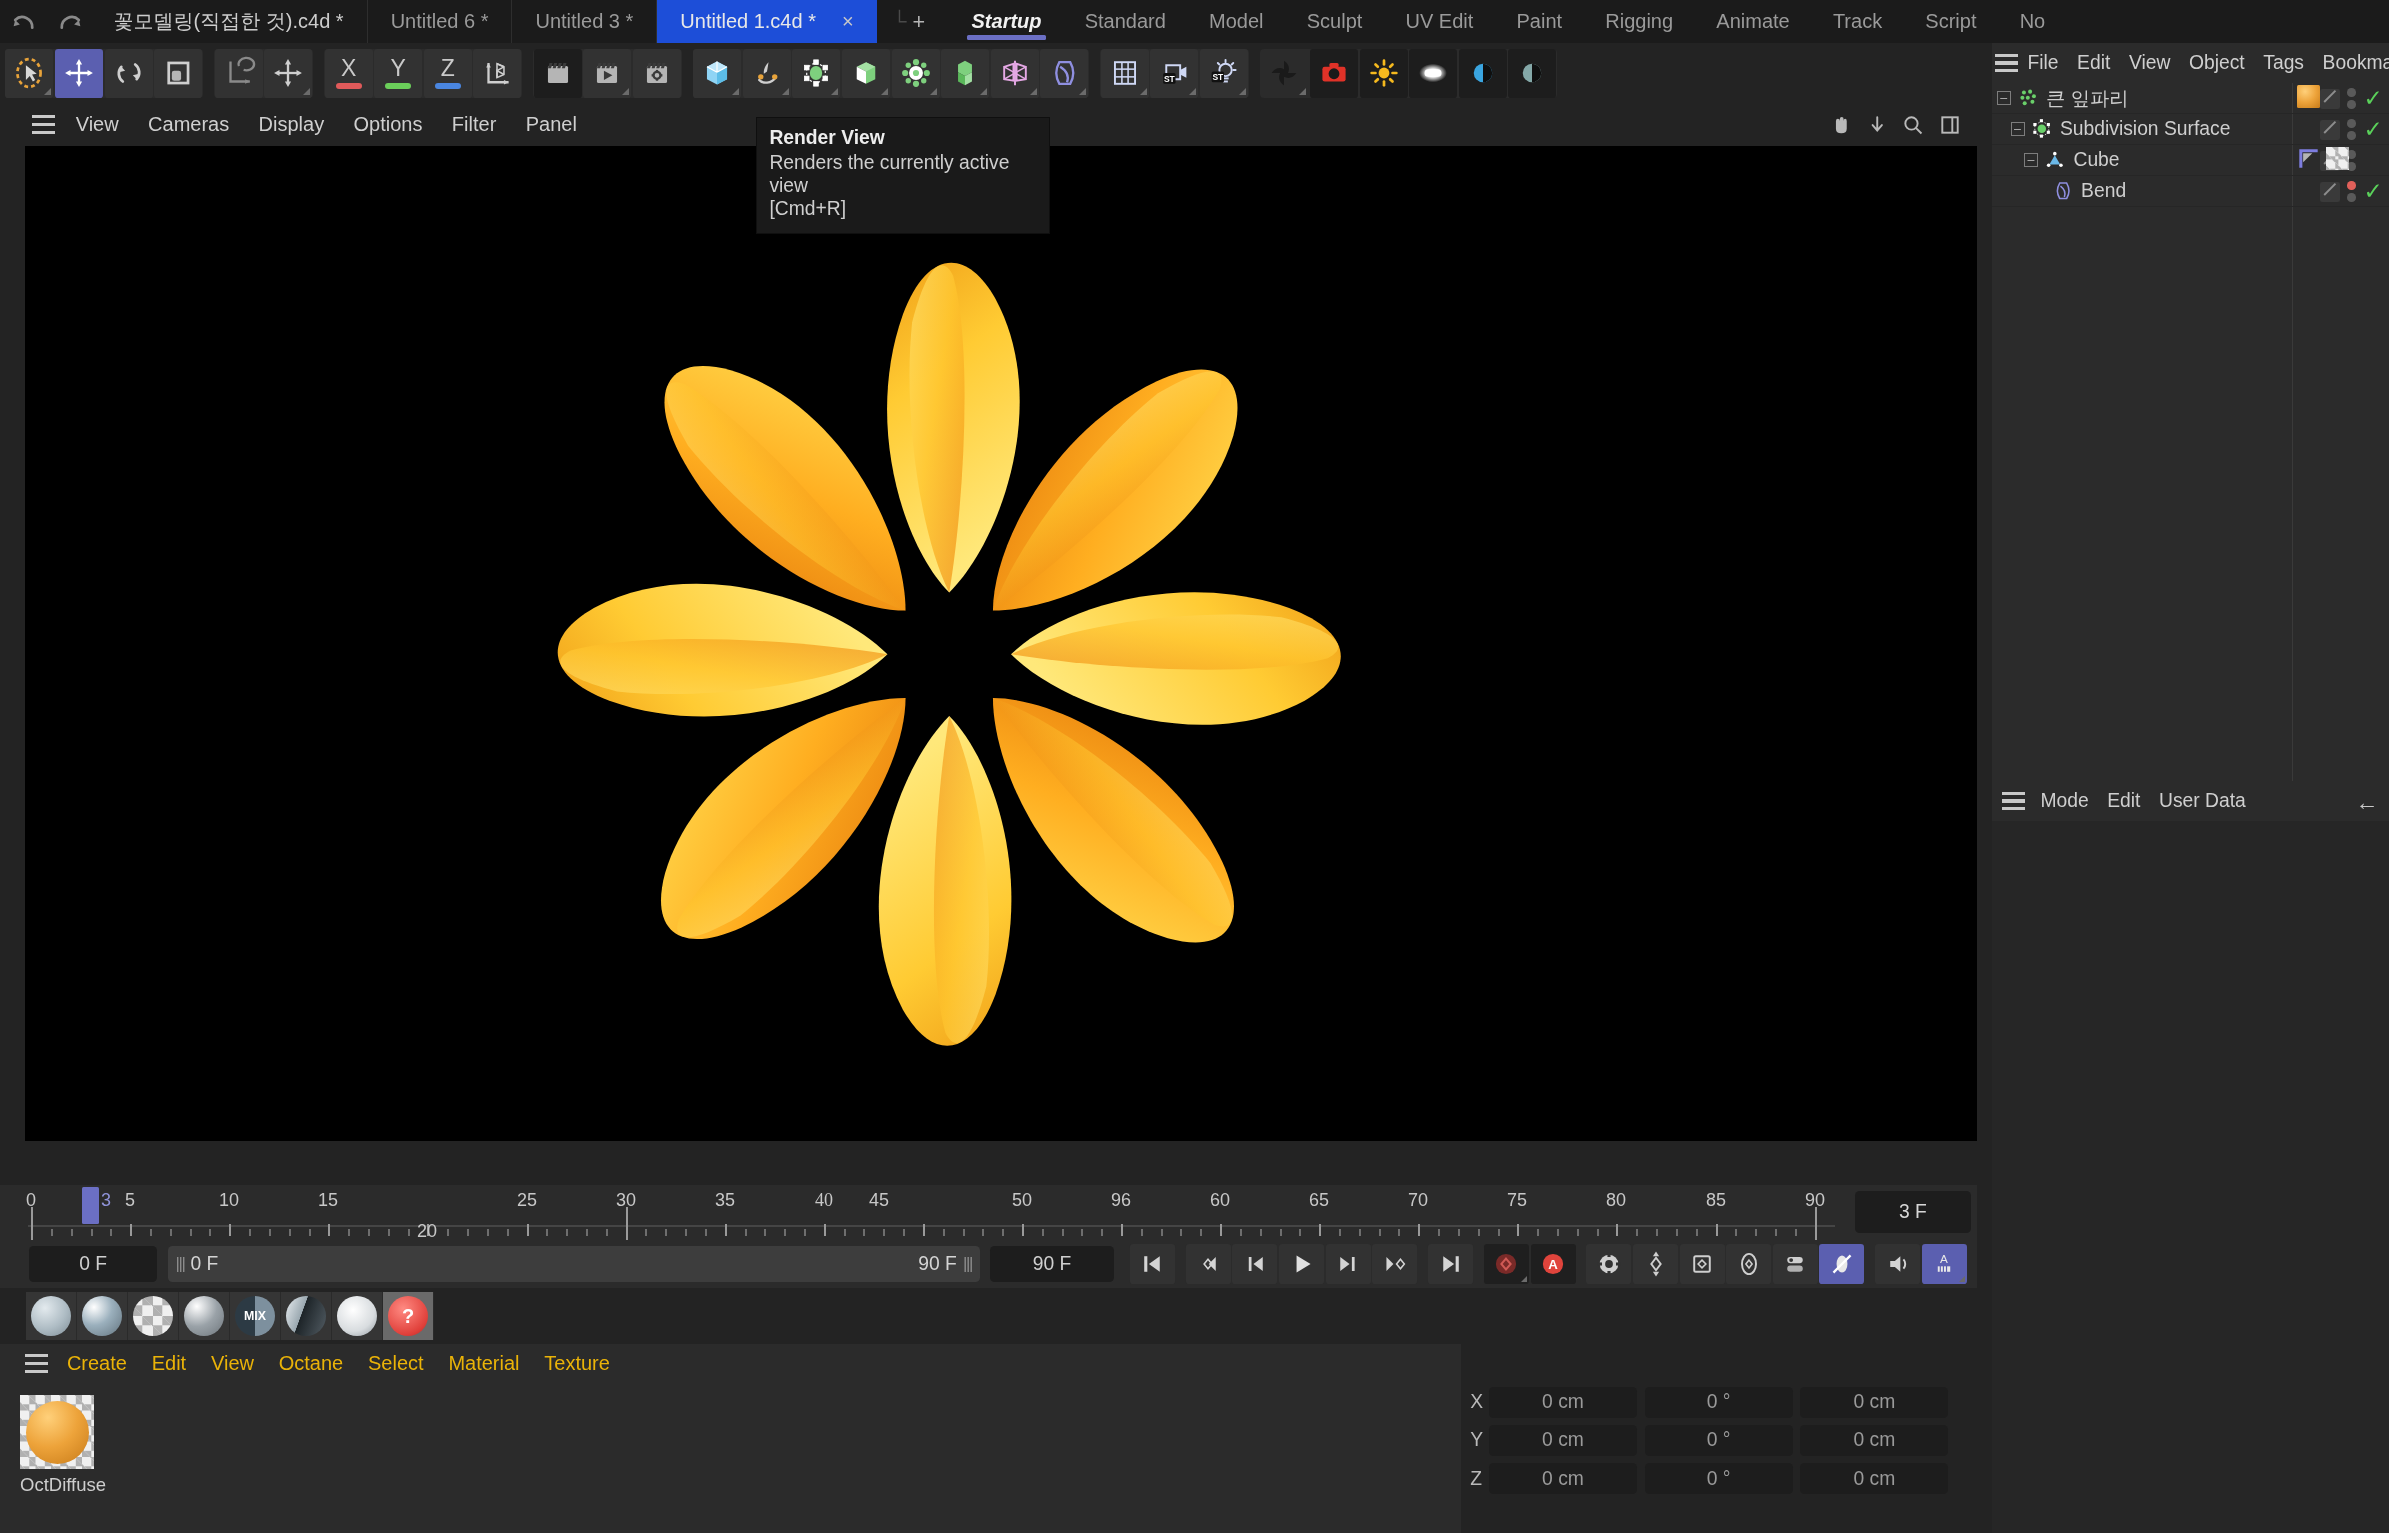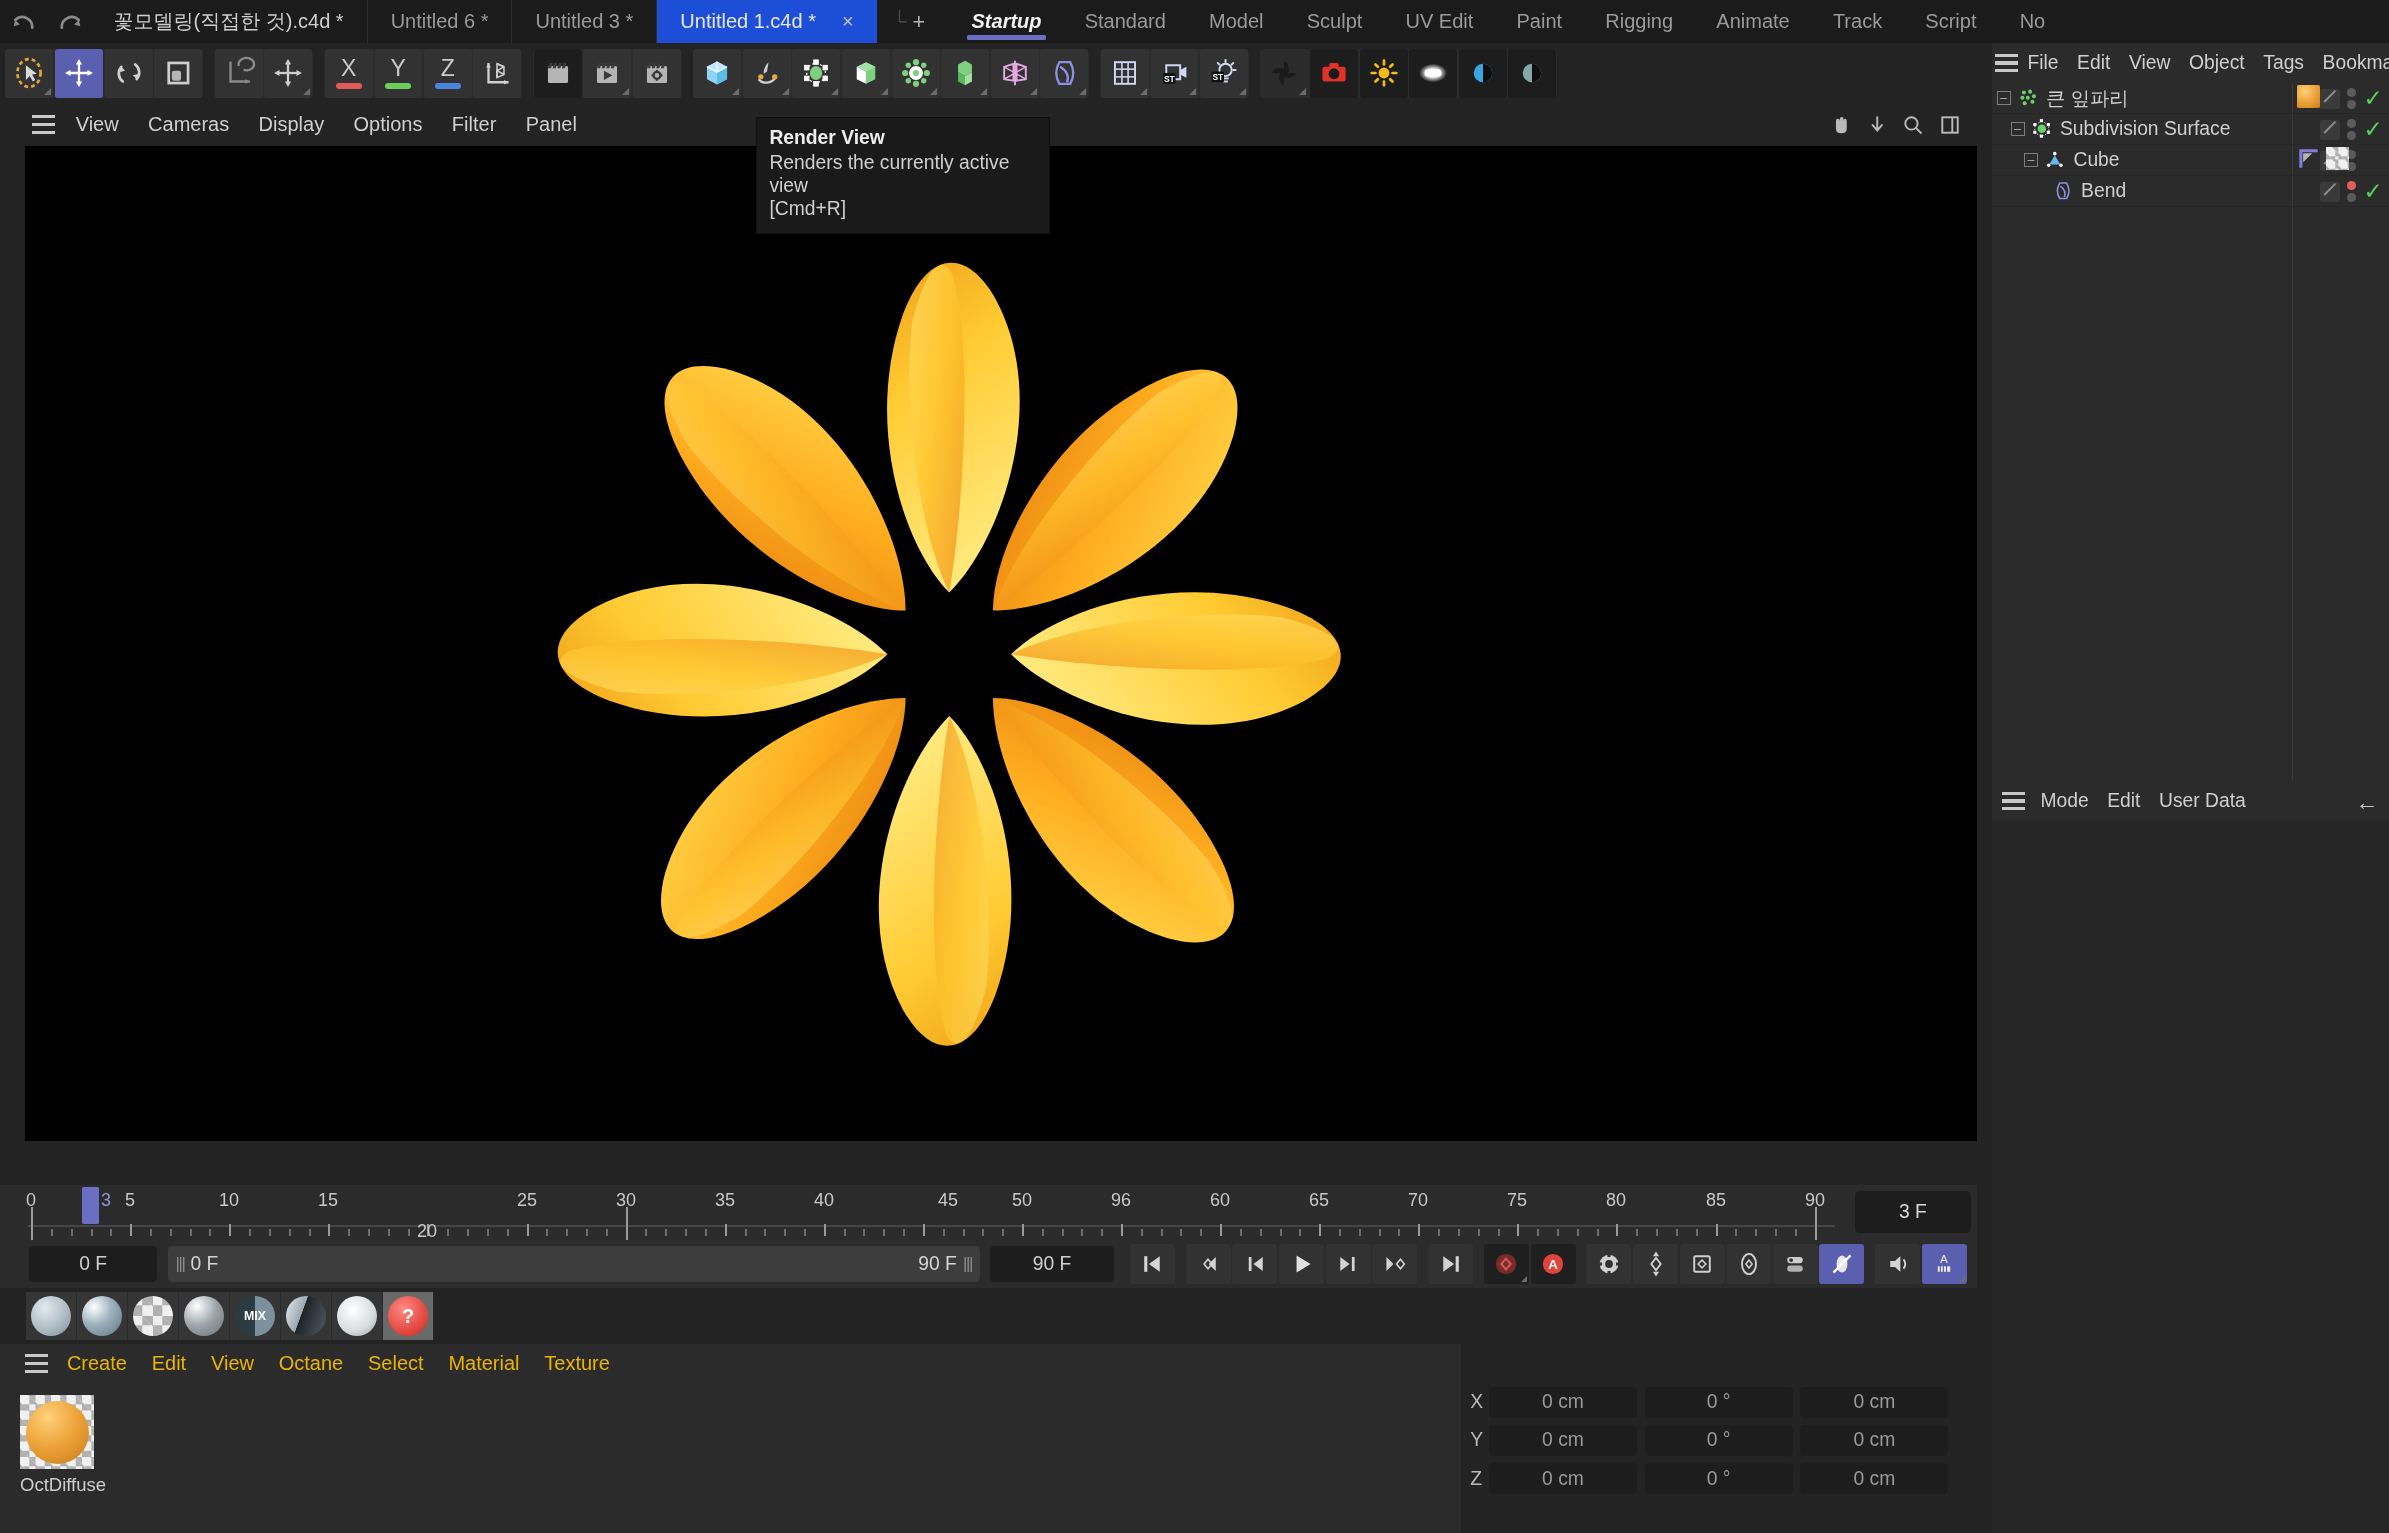--- a/index.html
+++ b/index.html
@@ -819,22 +819,22 @@
       </div>
     <div id="ruler-labels">
         <div class="rlabel" style="left: 3.1px;">0</div>
         <div class="rlabel" style="left: 102px;">5</div>
         <div class="rlabel" style="left: 201px;">10</div>
         <div class="rlabel" style="left: 300px;">15</div>
         <div class="rlabel" style="left: 399px; margin-top: 31px;">20</div>
         <div class="rlabel" style="left: 499px; text-align: right;">25</div>
         <div class="rlabel" style="left: 598px;">30</div>
         <div class="rlabel" style="left: 697px;">35</div>
-        <div class="rlabel" style="left: 796px;">40</div>
-        <div class="rlabel" style="left: 920px;">45</div>
+        <div class="rlabel" style="left: 796px; font-family: Liberation Serif, serif;">40</div>
+        <div class="rlabel" style="left: 851px;">45</div>
         <div class="rlabel" style="left: 994px;">50</div>
         <div class="rlabel" style="left: 1093px;">96</div>
         <div class="rlabel" style="left: 1192px;">60</div>
         <div class="rlabel" style="left: 1291px;">65</div>
         <div class="rlabel" style="left: 1390px;">70</div>
         <div class="rlabel" style="left: 1489px;">75</div>
         <div class="rlabel" style="left: 1588px;">80</div>
         <div class="rlabel" style="left: 1688px;">85</div>
         <div class="rlabel" style="left: 1787px;">90</div>
       </div>

